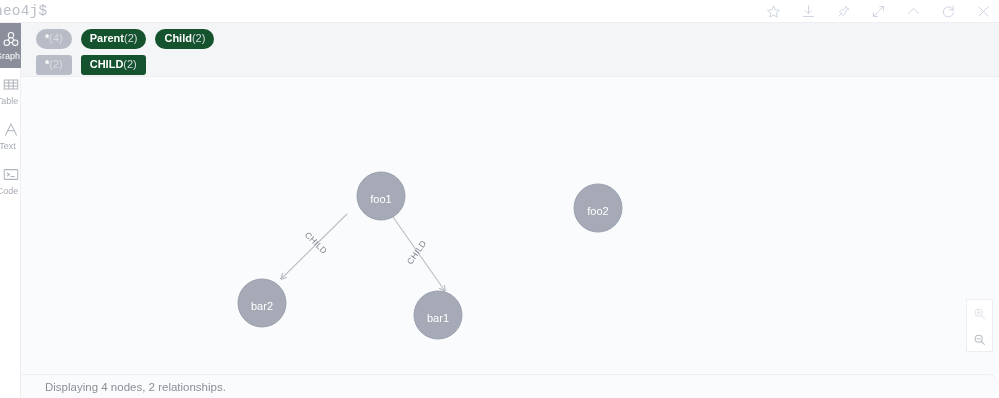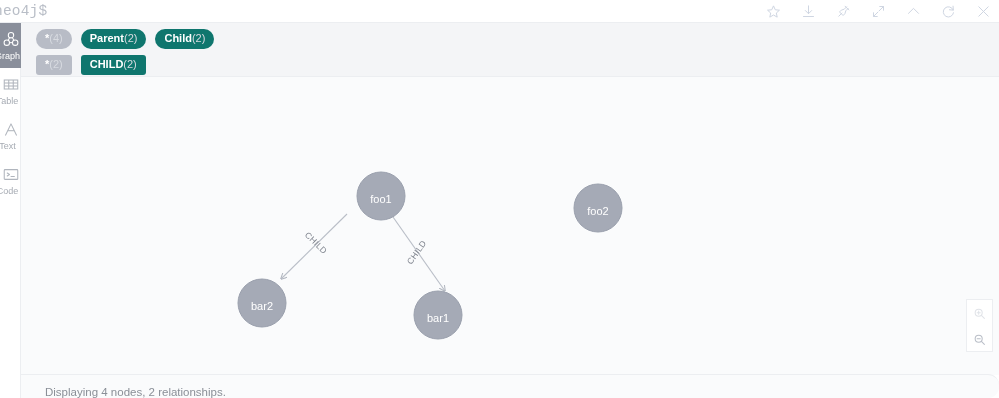--- a/index.html
+++ b/index.html
@@ -137,21 +137,21 @@
   .chip-row {
     display: flex;
     align-items: center;
     gap: 9px;
     height: 22px;
     margin-bottom: 4px;
   }
   .chip {
     display: inline-flex;
     align-items: baseline;
-    background: #0f766e;
+    background: #14532d;
     color: #ffffff;
     font-size: 11px;
     line-height: 13px;
     padding: 3px 9px 4px 9px;
     white-space: nowrap;
     font-weight: 700;
   }
   .chip.node { border-radius: 11px; }
   .chip.rel  { border-radius: 3px; }
   .chip .cnt {
@@ -213,21 +213,21 @@
   .status-bar {
     position: absolute;
     left: 0;
     top: 374px;
     width: 999px;
     height: 24px;
     background: #fafbfc;
     border-top: 1px solid #eceef1;
     box-sizing: border-box;
     display: flex;
-    align-items: flex-end;
+    align-items: center;
     border-radius: 11px;
   }
   .status-text {
     margin-left: 45px;
     font-size: 11.5px;
     color: #8a8f97;
   }
   .status-sidebar-gap {
     position: absolute;
     left: 0; top: 0;

